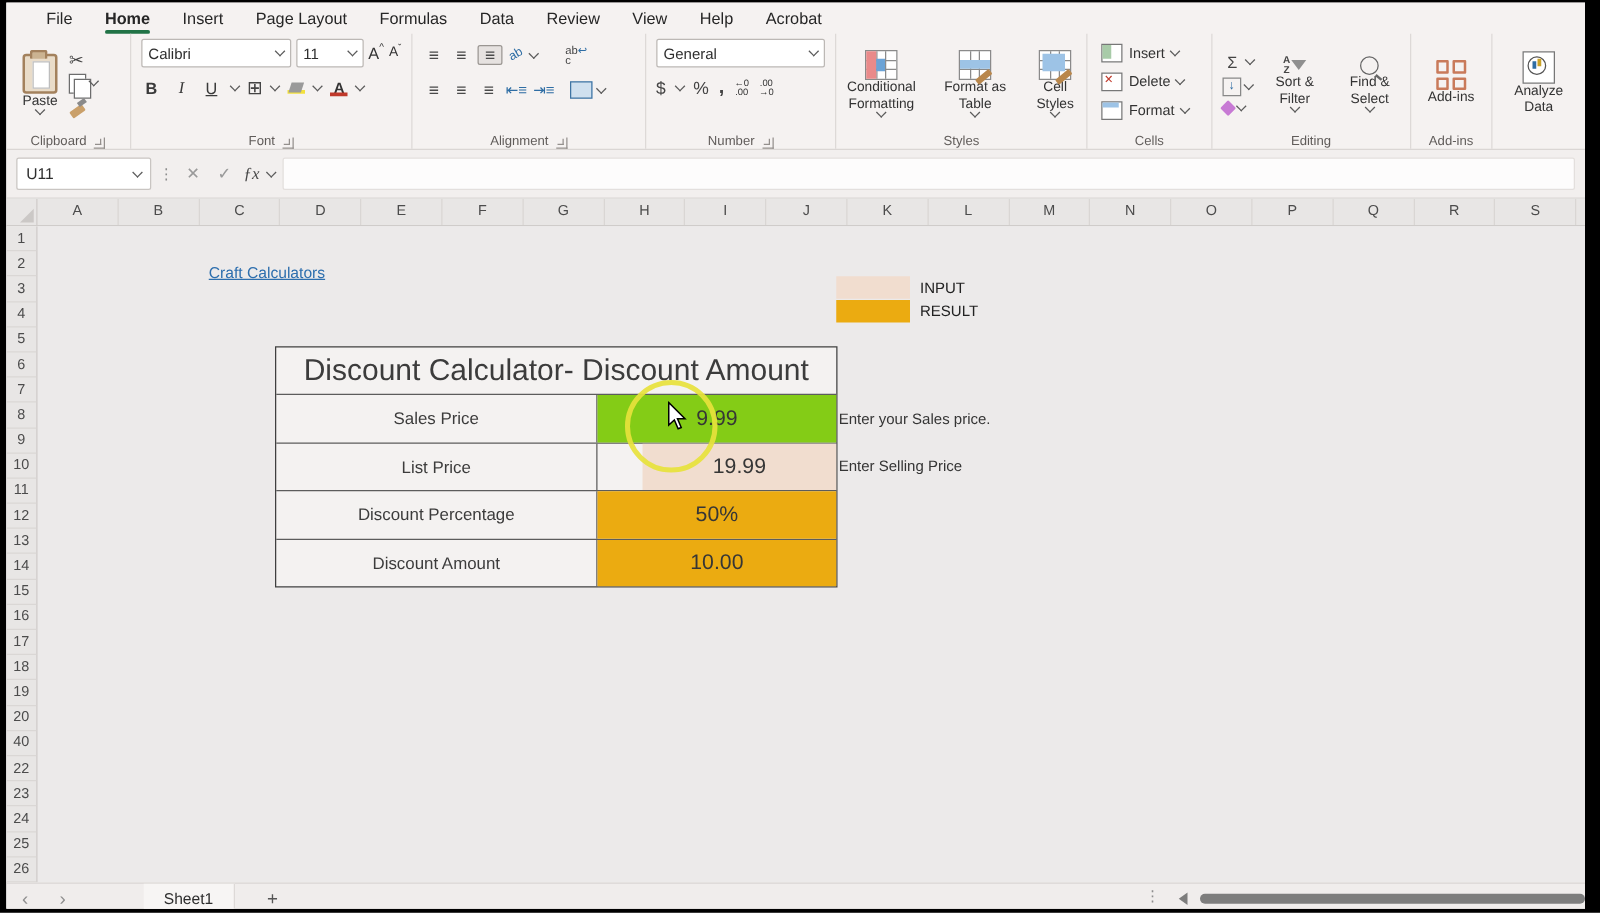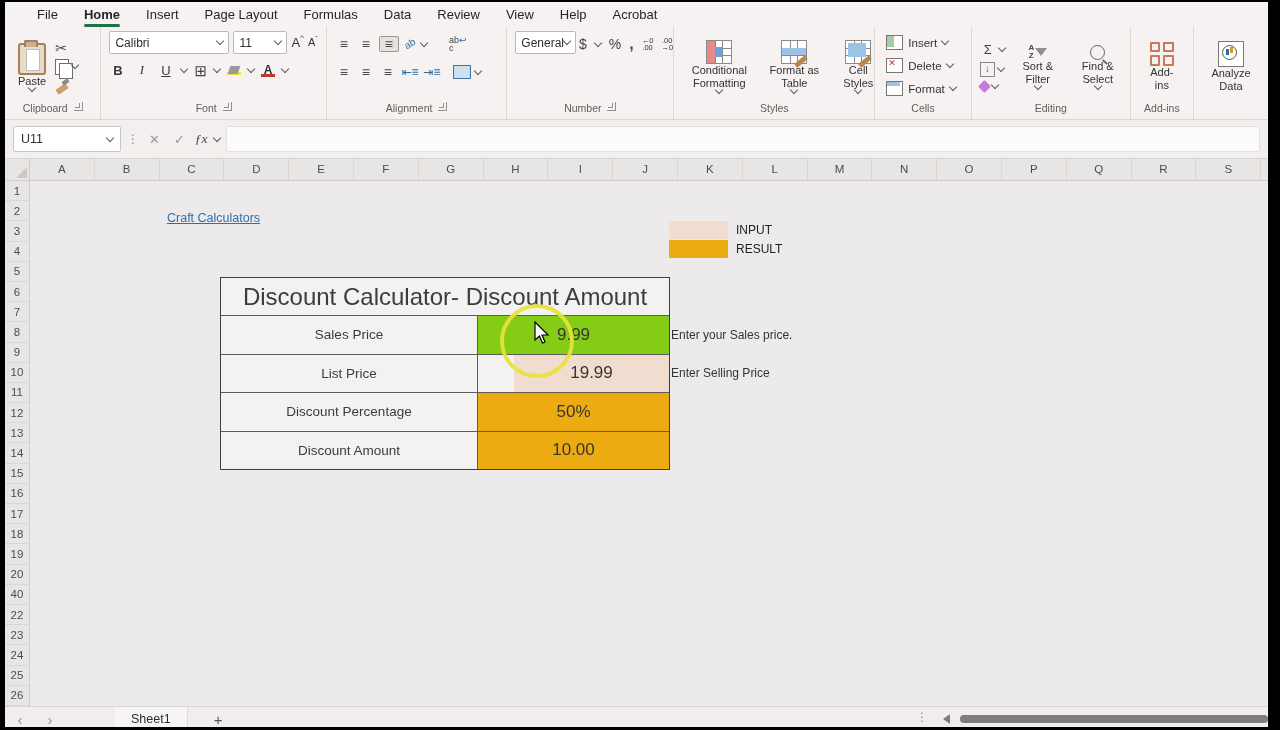--- a/index.html
+++ b/index.html
@@ -10,21 +10,21 @@
   .tabs{height:25px;display:flex;align-items:center;padding-left:20px;gap:2px;background:#f5f2f1;}
   .tab{font-size:13px;color:#262626;padding:3px 12px 4px;cursor:default;}
   .tab.active{font-weight:bold;position:relative;}
   .tab.active::after{content:"";position:absolute;left:12px;right:12px;bottom:-1px;height:3px;background:#217346;border-radius:2px;}
 
   
   .ribbon{height:92px;display:flex;background:#f5f2f1;border-bottom:1px solid #dad6d4;}
   .group{display:flex;flex-direction:column;padding:4px 4px 0;position:relative;}
   .group + .group{border-left:1px solid #ddd9d7;}
   .gbody{flex:1;display:flex;align-items:center;gap:4px;padding:0 4px;}
-  .glabel{height:17px;font-size:10.5px;color:#605c5a;display:flex;align-items:flex-start;justify-content:center;gap:6px;}
+  .glabel{height:17px;font-size:10.5px;color:#605c5a;display:flex;align-items:flex-end;justify-content:center;gap:6px;}
   .launcher{width:8px;height:8px;border-right:1.4px solid #8a8683;border-bottom:1.4px solid #8a8683;position:relative;opacity:.9;}
   .launcher::after{content:"";position:absolute;left:1px;top:1px;width:4px;height:4px;border-right:1.2px solid #8a8683;border-bottom:1.2px solid #8a8683;}
   .chev{display:inline-block;width:5px;height:5px;border-right:1.3px solid #5b5b5b;border-bottom:1.3px solid #5b5b5b;transform:rotate(45deg);margin-top:-3px;flex:none;}
   .stackbtn{display:flex;flex-direction:column;align-items:center;justify-content:center;font-size:11px;color:#333;line-height:13px;text-align:center;padding:2px 5px;border-radius:3px;}
   .smallrow{display:flex;align-items:center;gap:5px;font-size:11.5px;color:#333;height:23px;padding:0 3px;}
   .col{display:flex;flex-direction:column;justify-content:center;}
   .iconrow{display:flex;align-items:center;gap:7px;height:26px;}
 
   
   .paste-ic{width:24px;height:28px;border:2px solid #a3815d;border-radius:3px;position:relative;background:#e9dcc9;}
@@ -237,21 +237,21 @@
           <span class="chev"></span>
         </div>
       </div>
       <div class="glabel">
           <span>Alignment</span>
           <span class="launcher"></span>
         </div>
     </div>
 
     <div class="group" style="width:158px;">
-      <div class="gbody" style="flex-direction:row;align-items:stretch;gap:3px;">
+      <div class="gbody" style="flex-direction:column;align-items:stretch;gap:3px;">
         <div class="rselect">
             <span>General</span>
             <span class="chev"></span>
           </div>
         <div class="iconrow" style="gap:8px;">
           <span class="glyph">$</span>
           <span class="chev"></span>
           <span class="glyph">%</span>
           <span class="glyph" style="font-weight:bold;font-size:16px;">,</span>
           <span class="abc" style="font-size:7.5px;color:#333;">
@@ -264,21 +264,21 @@
             </span>
         </div>
       </div>
       <div class="glabel">
           <span>Number</span>
           <span class="launcher"></span>
         </div>
     </div>
 
     <div class="group" style="width:192px;">
-      <div class="gbody" style="justify-content:space-between;">
+      <div class="gbody" style="justify-content:center;">
         <div class="stackbtn">
           <span class="grid-ic cf-ic"></span>
           <span style="width:64px;">Conditional Formatting</span>
           <span class="chev"></span>
         </div>
         <div class="stackbtn">
           <span class="grid-ic ft-ic"></span>
           <span style="width:58px;">Format as Table</span>
           <span class="chev"></span>
         </div>

